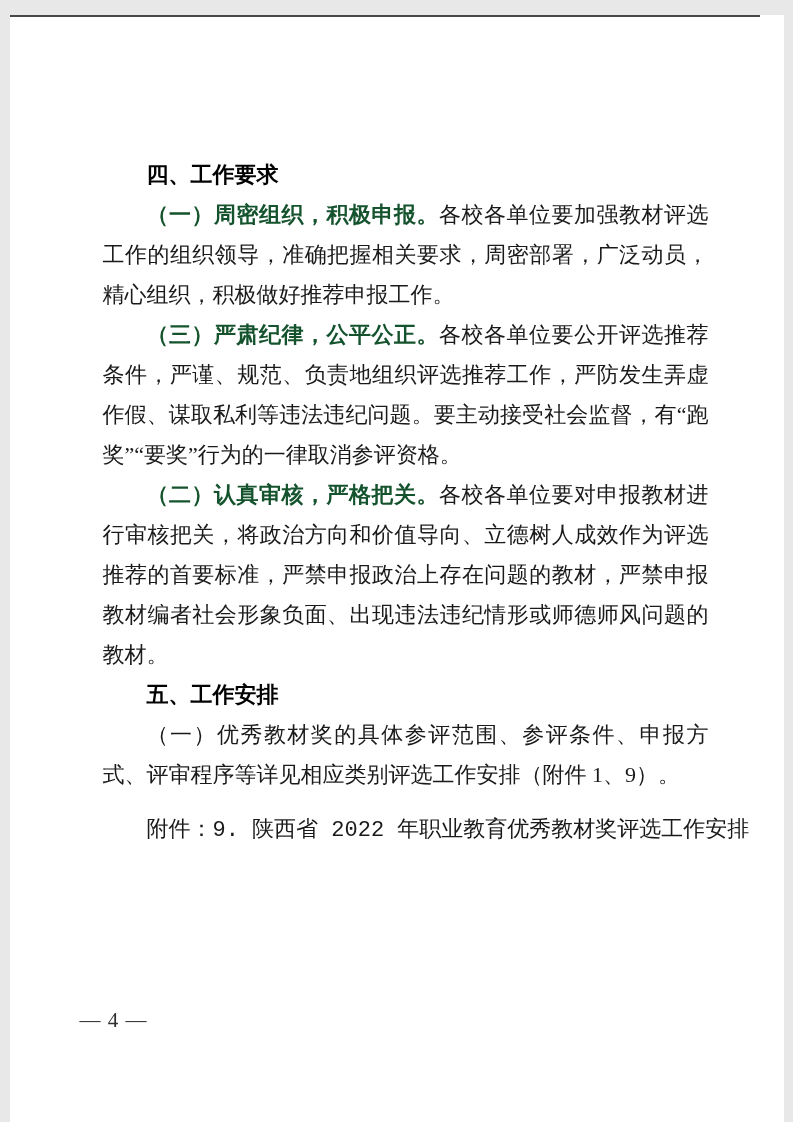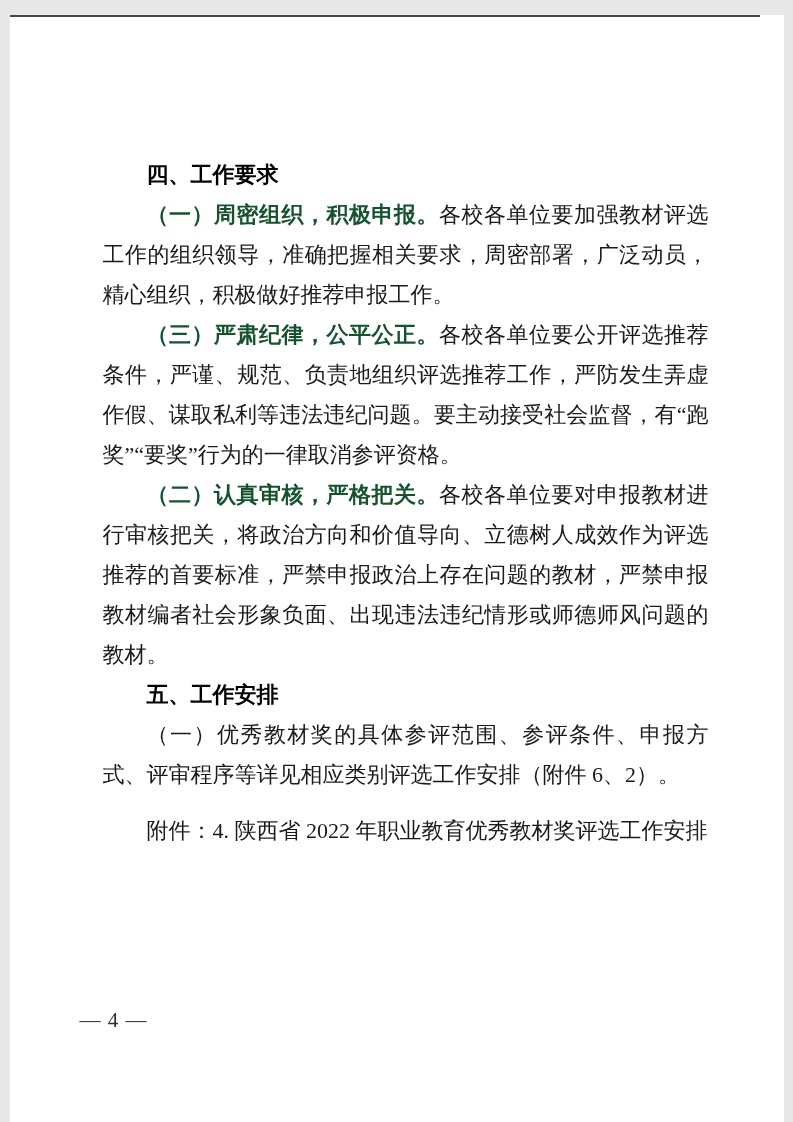--- a/index.html
+++ b/index.html
@@ -53,20 +53,21 @@
     font-family: "Liberation Sans", sans-serif;
     color: #14532d;
   }
   .contact-line .phone-part {
     margin-left: 2.2em;
   }
   .attachments {
     display: flex;
     margin-top: 16px;
     padding-left: 44px;
+    font-family: Liberation Mono, monospace;
   }
   .att-label {
     white-space: nowrap;
   }
   .att-items {
     flex: 1;
   }
   .att-item {
     white-space: nowrap;
   }
@@ -93,28 +94,28 @@
     <h2 class="sec-heading">四、工作要求</h2>
 
     <p><span class="lead">（一）周密组织，积极申报。</span><span>各校各单位要加强教材评选工作的组织领导，准确把握相关要求，周密部署，广泛动员，精心组织，积极做好推荐申报工作。</span></p>
 
     <p><span class="lead">（三）严肃纪律，公平公正。</span><span>各校各单位要公开评选推荐条件，严谨、规范、负责地组织评选推荐工作，严防发生弄虚作假、谋取私利等违法违纪问题。要主动接受社会监督，有“跑奖”“要奖”行为的一律取消参评资格。</span></p>
 
     <p><span class="lead">（二）认真审核，严格把关。</span><span>各校各单位要对申报教材进行审核把关，将政治方向和价值导向、立德树人成效作为评选推荐的首要标准，严禁申报政治上存在问题的教材，严禁申报教材编者社会形象负面、出现违法违纪情形或师德师风问题的教材。</span></p>
 
     <h2 class="sec-heading">五、工作安排</h2>
 
-    <p>（一）优秀教材奖的具体参评范围、参评条件、申报方式、评审程序等详见相应类别评选工作安排（附件 6、2）。</p>
+    <p>（一）优秀教材奖的具体参评范围、参评条件、申报方式、评审程序等详见相应类别评选工作安排（附件 1、9）。</p>
 
 
 
     <div class="attachments">
       <span class="att-label">附件：</span>
       <div class="att-items">
-        <div class="att-item">4. 陕西省 2022 年职业教育优秀教材奖评选工作安排</div>
+        <div class="att-item">9. 陕西省 2022 年职业教育优秀教材奖评选工作安排</div>
       </div>
     </div>
 
   </div>
 
   <div class="page-footer">— 4 —</div>
 
 </div>
 
 </body></html>

